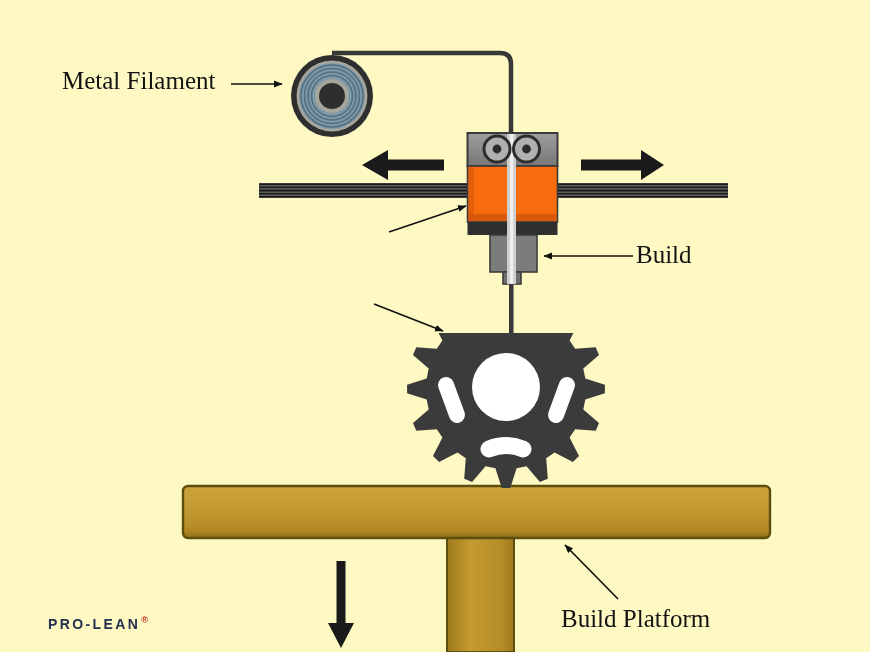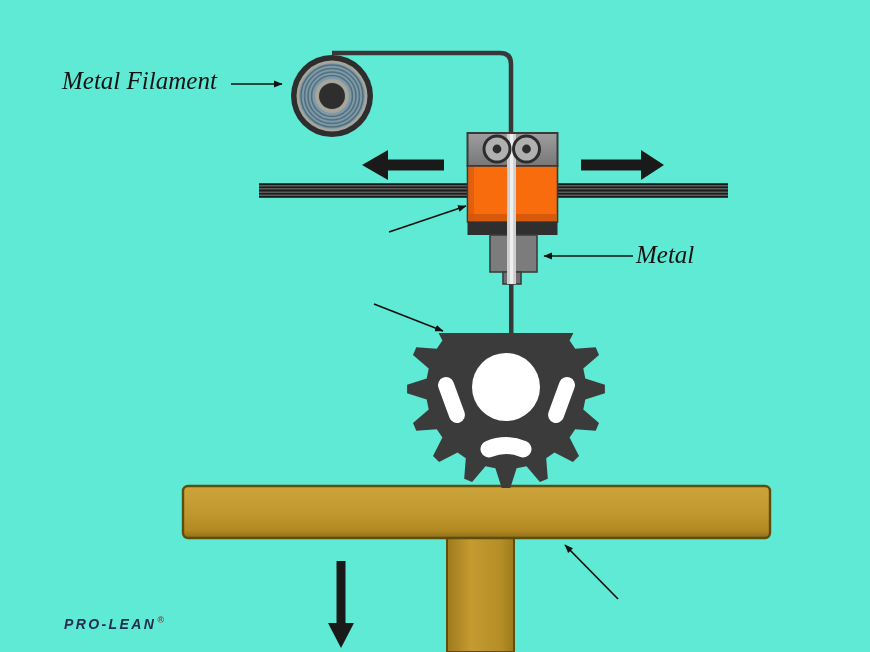--- a/index.html
+++ b/index.html
@@ -1,20 +1,20 @@
 <!DOCTYPE html>
 <html><head>
 <meta charset="utf-8">
 <style>
   html,body{margin:0;padding:0;background:#fff;}
-  .stage{position:relative;width:870px;height:652px;background:#5eead4;overflow:hidden;
-         font-family:"Liberation Serif",serif;font-style:italic;}
+  .stage{position:relative;width:870px;height:652px;background:#fef9c3;overflow:hidden;
+         font-family:"Liberation Serif",serif;}
   .stage svg{position:absolute;left:0;top:0;}
   .lbl{position:absolute;font-size:25px;color:#131313;white-space:nowrap;line-height:1.1;}
-  .logo{position:absolute;left:34px;top:615px;font-family:"Liberation Sans",sans-serif;
+  .logo{position:absolute;left:18px;top:615px;font-family:"Liberation Sans",sans-serif;
         font-weight:bold;font-size:14px;letter-spacing:2.4px;white-space:nowrap;padding-left:30px;}
   .logo .rmark{font-size:9px;vertical-align:super;letter-spacing:0;margin-left:1px;}
 </style>
 </head>
 <body>
 
 <div class="stage">
 
 <svg width="870" height="652" viewBox="0 0 870 652">
   <defs>
@@ -99,18 +99,19 @@
   <path d="M341,648 L328,623 L336.5,623 L336.5,561 L345.5,561 L345.5,623 L354,623 Z" fill="#1a1a1a"></path>
 
   <line x1="231" y1="84" x2="282" y2="84" stroke="#111" stroke-width="1.7" marker-end="url(#ah)"></line>
   <line x1="389" y1="232" x2="466" y2="206" stroke="#111" stroke-width="1.7" marker-end="url(#ah)"></line>
   <line x1="633" y1="256" x2="544" y2="256" stroke="#111" stroke-width="1.7" marker-end="url(#ah)"></line>
   <line x1="374" y1="304" x2="443" y2="331" stroke="#111" stroke-width="1.7" marker-end="url(#ah)"></line>
   <line x1="618" y1="599" x2="565" y2="545" stroke="#111" stroke-width="1.7" marker-end="url(#ah)"></line>
 </svg>
 
   <div class="lbl" style="left:62px;top:67px;">Metal Filament</div>
-  <div class="lbl" style="left:636px;top:241px;">Metal</div>
+  <div class="lbl" style="left:636px;top:241px;">Build</div>
+  <div class="lbl" style="left:561px;top:605px;">Build Platform</div>
 
   <div class="logo">
     <span style="color: rgb(36, 46, 78);">PRO-LEAN</span><span class="rmark" style="color: rgb(196, 37, 37);">®</span>
   </div>
 </div>
 
 </body></html>

